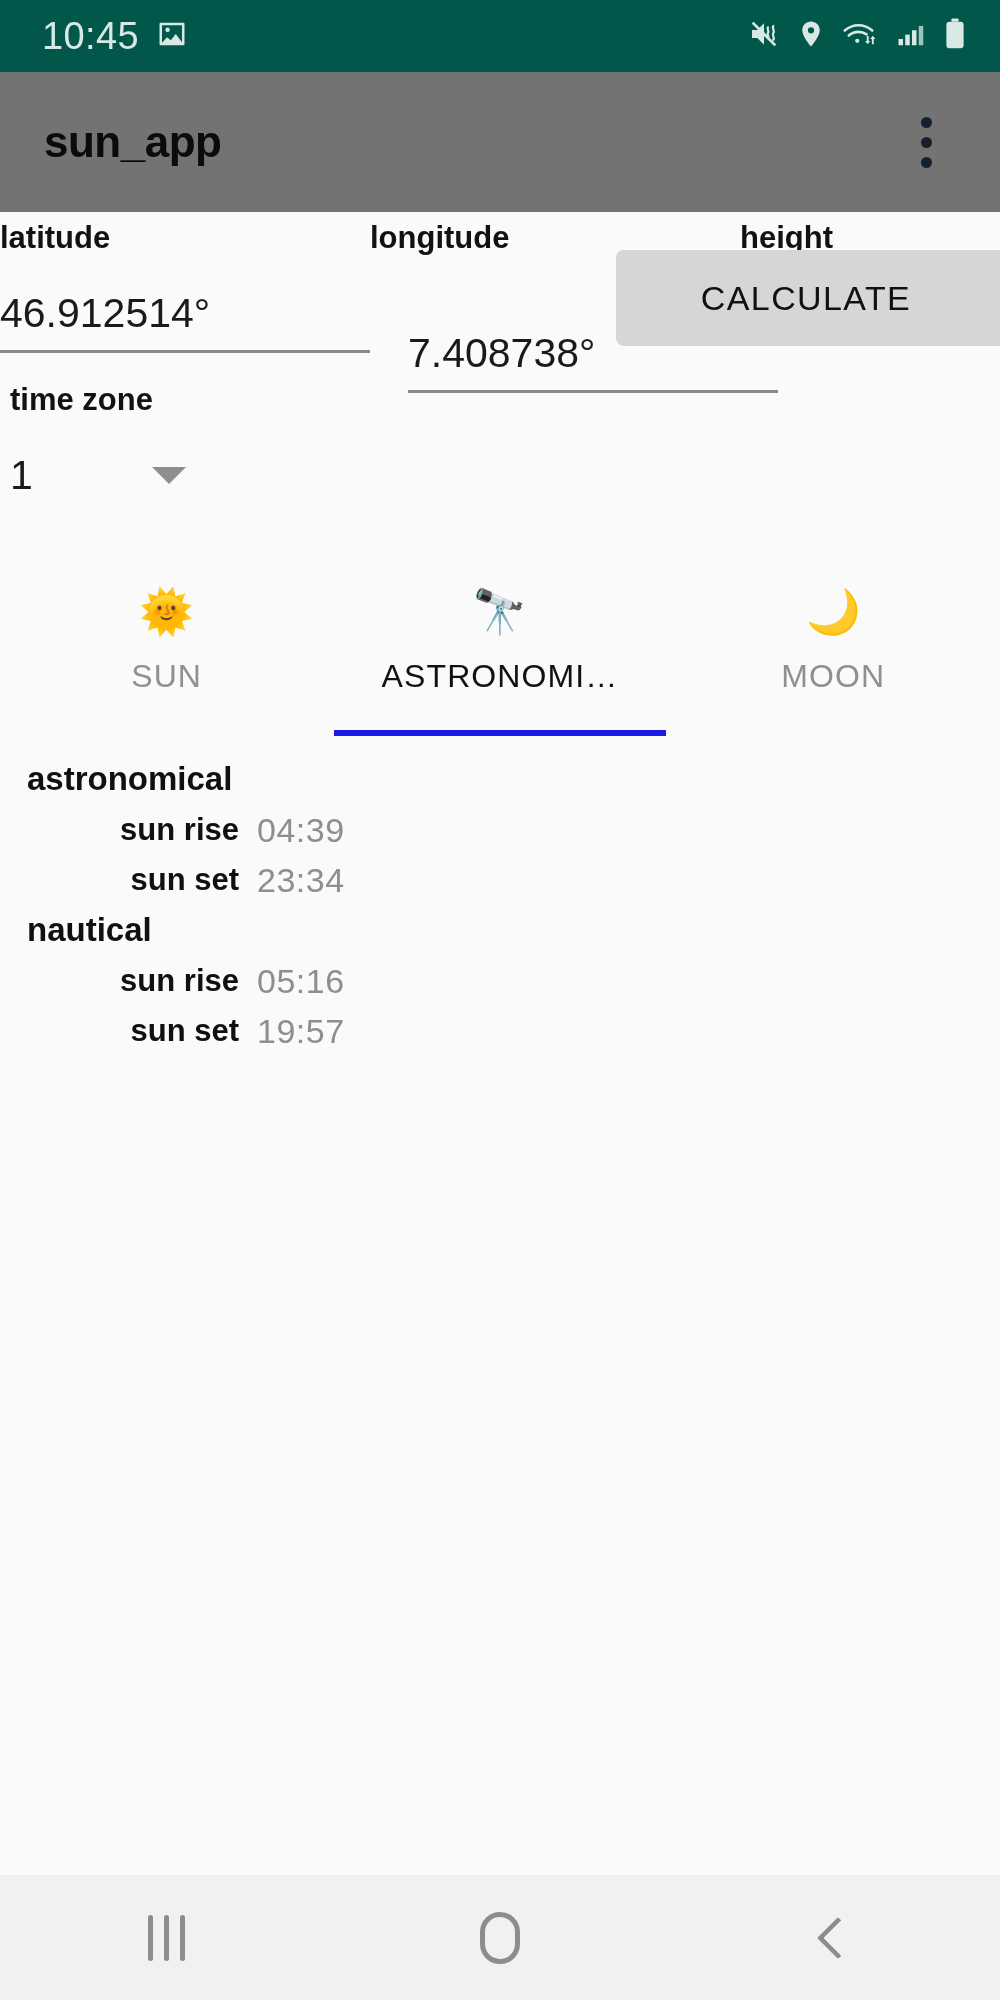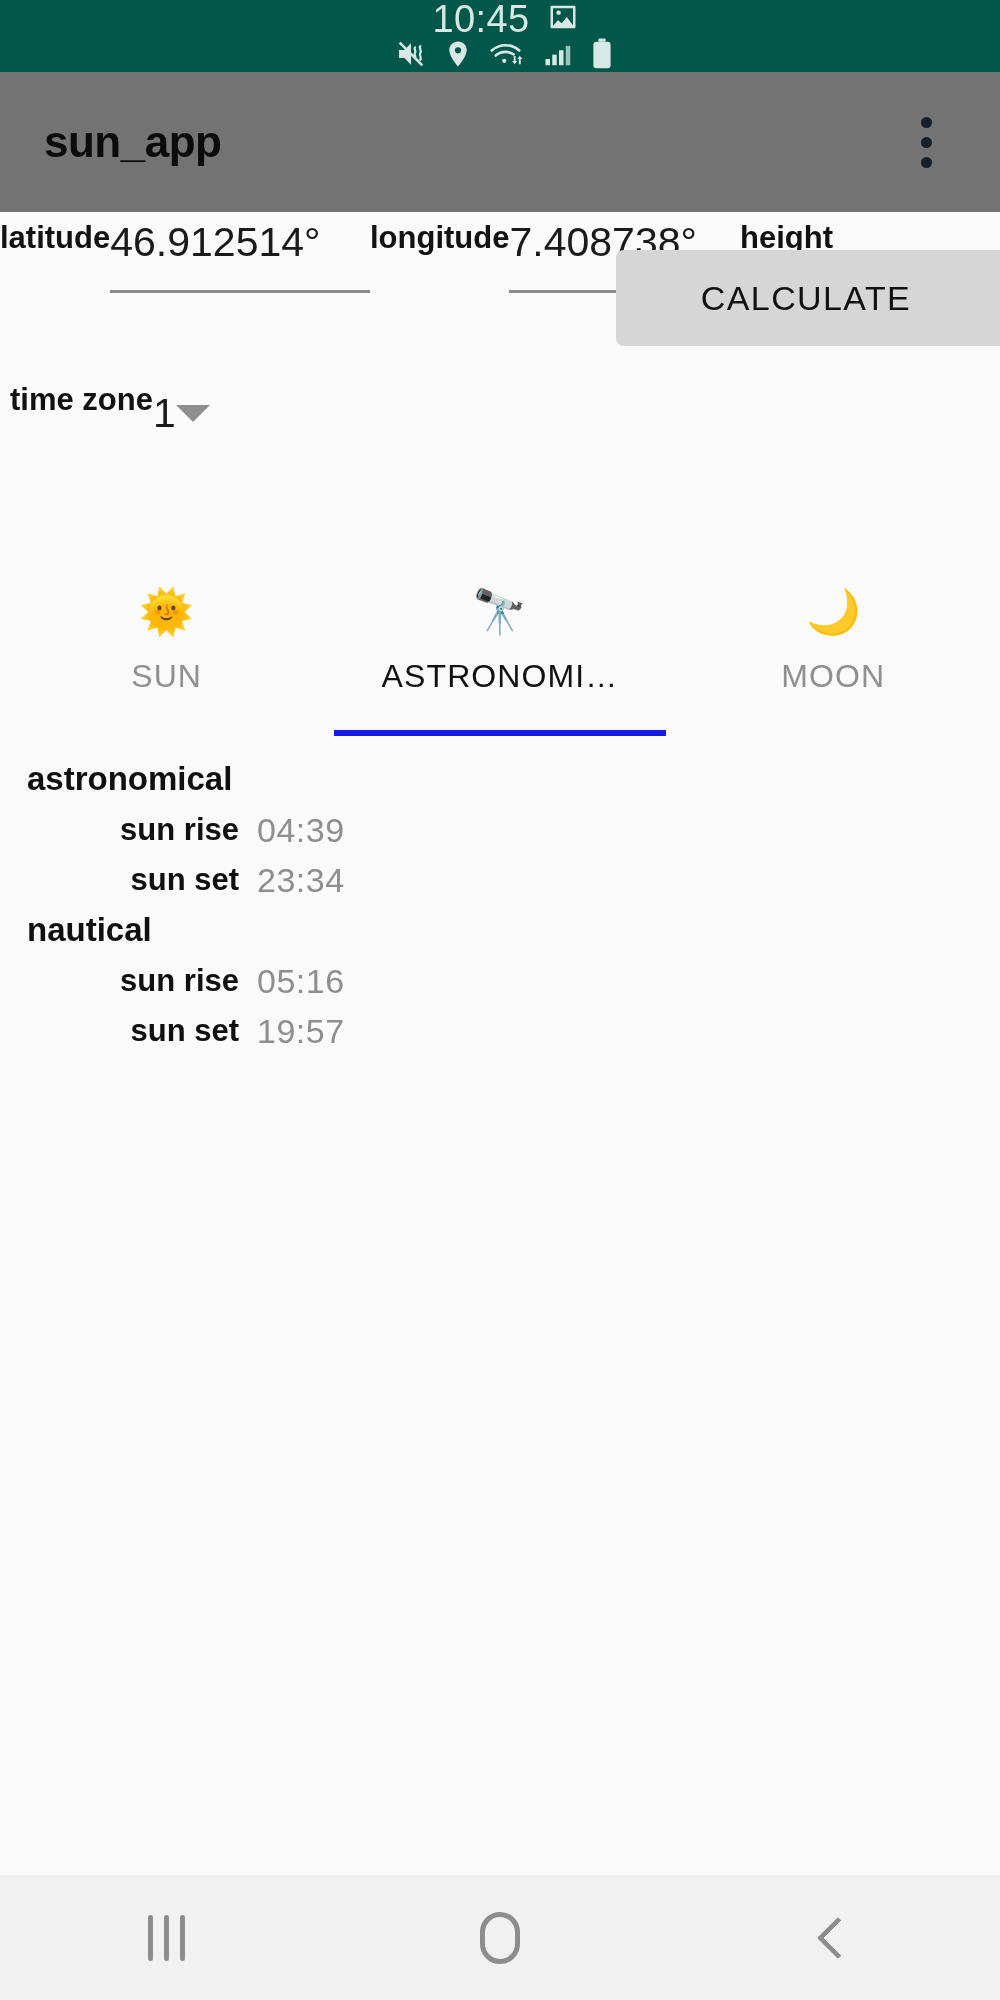--- a/index.html
+++ b/index.html
@@ -24,21 +24,20 @@
   .status-bar {
     position: absolute;
     top: 0; left: 0;
     width: 1000px;
     height: 72px;
     background: #00574A;
     display: flex;
     align-items: center;
     justify-content: space-between;
     padding: 0 32px 0 42px;
-    flex-direction: column;
   }
   .status-left {
     display: flex;
     align-items: center;
     gap: 18px;
   }
   .status-time {
     color: #D8E8E4;
     font-size: 38px;
     font-weight: 400;
@@ -101,21 +100,21 @@
     position: absolute;
     left: 0;
     display: flex;
     align-items: flex-start;
   }
   .row-1 { top: 10px; }
   .row-2 { top: 172px; }
 
   .field {
     display: flex;
-    flex-direction: row;
+    flex-direction: column;
   }
   .field-label {
     font-size: 31px;
     font-weight: 700;
     color: #121212;
     white-space: nowrap;
     line-height: 1;
     margin-bottom: 40px;
   }
   .field-input {
@@ -127,22 +126,22 @@
     border-bottom: 3px solid #8A8A8A;
   }
   .field-input.focused {
     border-bottom: 6px solid #1A1AE6;
     padding-bottom: 13px;
   }
   .field-input.empty { color: transparent; }
 
   .f-lat { width: 370px; margin-left: 0; }
   .f-lat .field-input { width: 370px; }
-  .f-lon { width: 370px; }
-  .f-lon .field-input { width: 370px; }
+  .f-lon { width: 370px; gap: 40px; }
+  .f-lon .field-input { width: 370px; margin-left: 38px; }
   .f-hgt { width: 370px; }
   .f-hgt .field-input { width: 370px; }
 
   .f-date { width: 330px; }
   .f-date .field-input { width: 330px; }
 
   .f-tz { width: 200px; margin-left: 10px; }
   .tz-control {
     display: flex;
     align-items: center;

